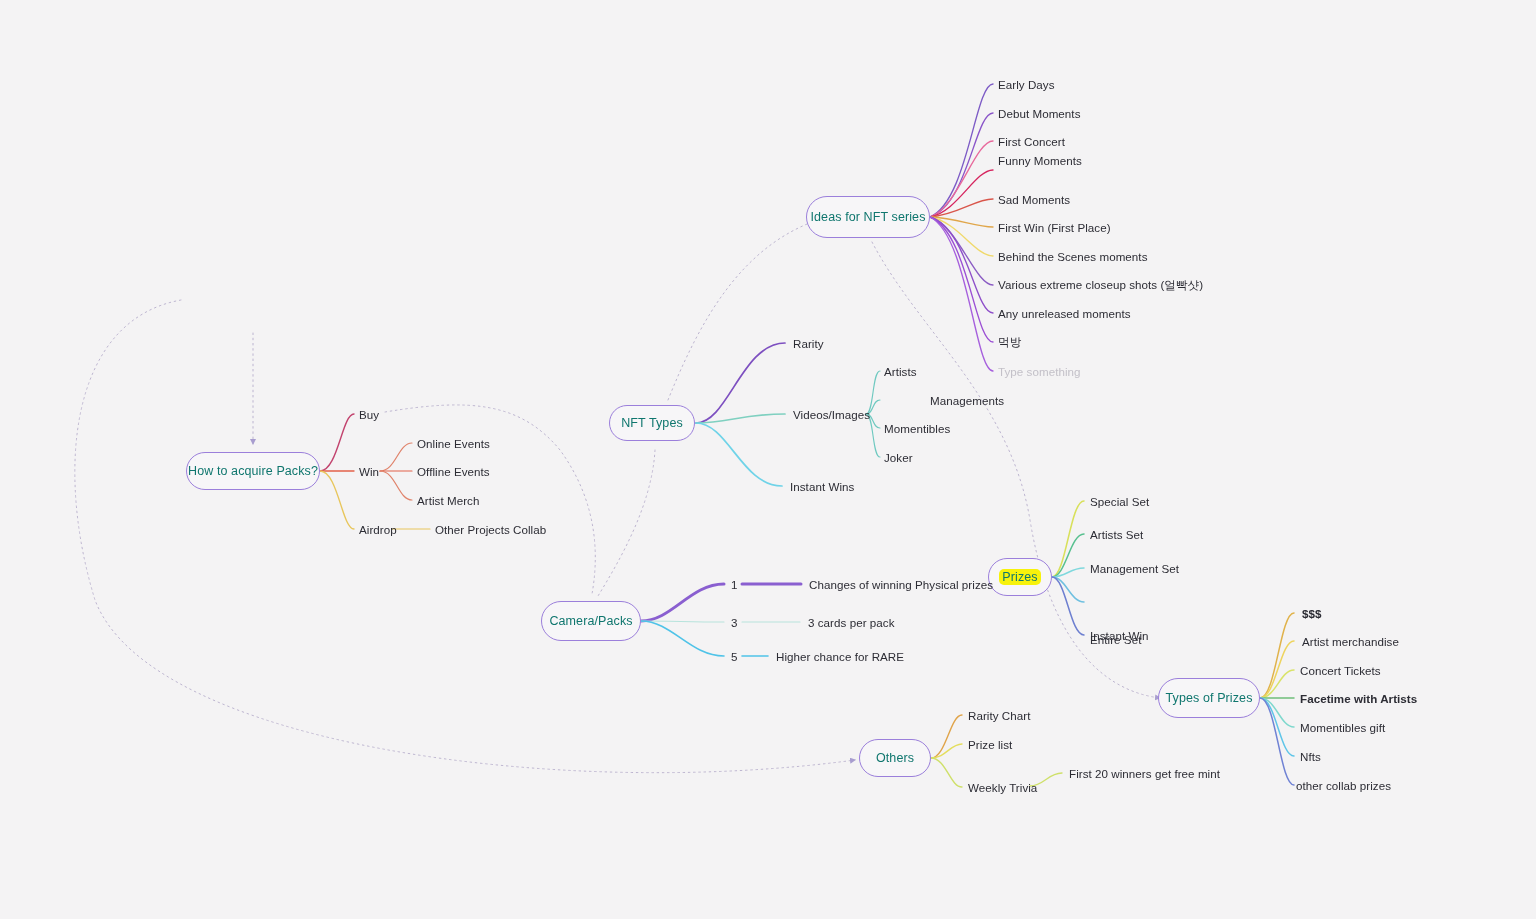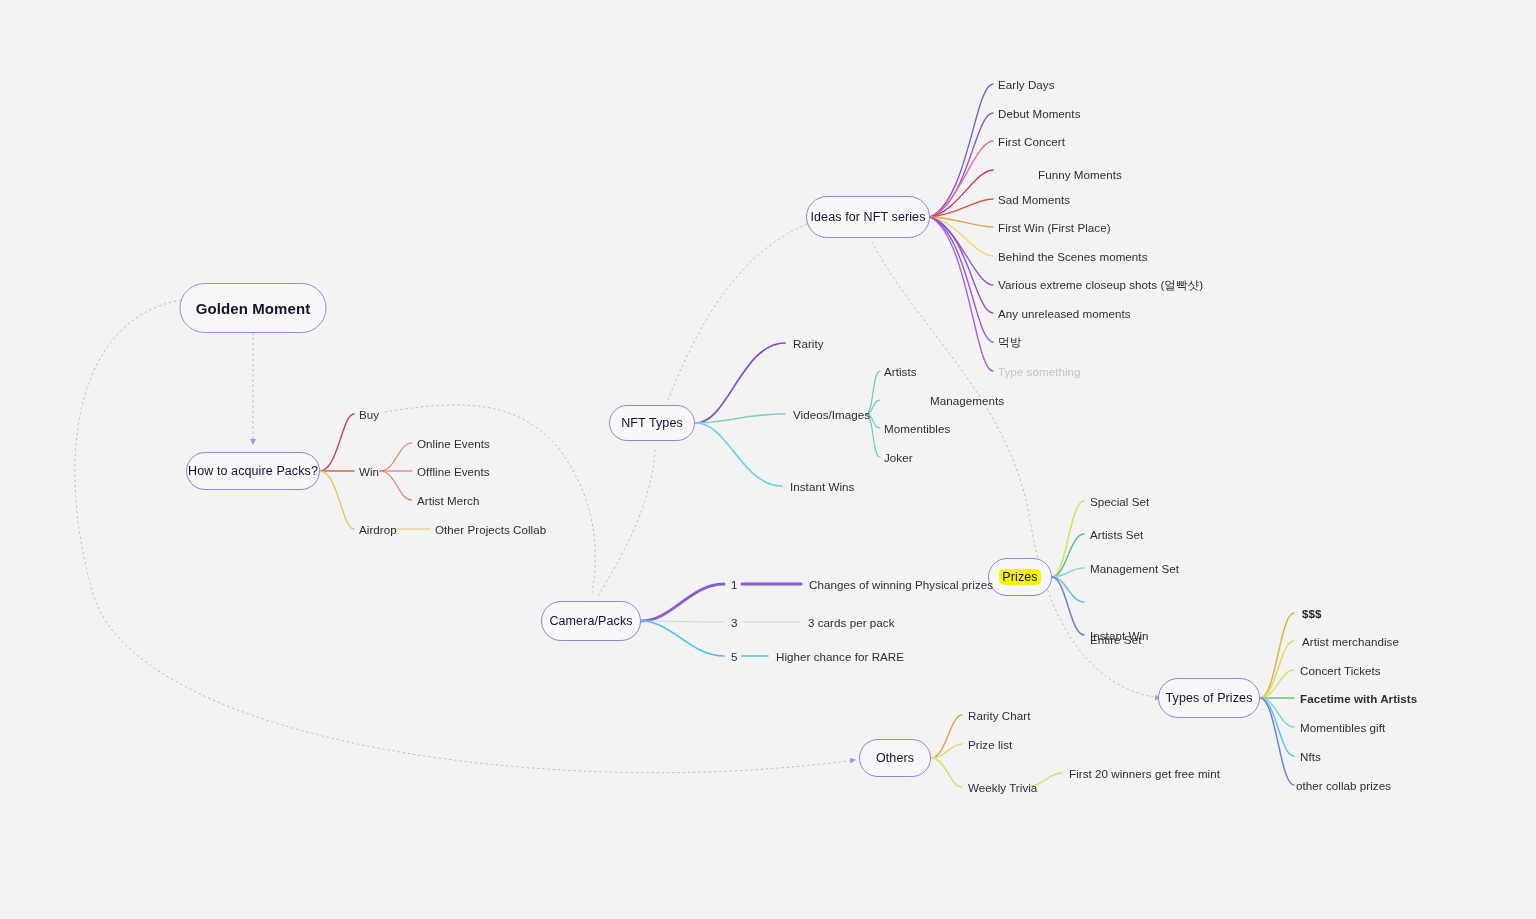--- a/index.html
+++ b/index.html
@@ -15,21 +15,21 @@
   svg.wires{position:absolute;left:0;top:0;width:1536px;height:919px;pointer-events:none;}
 
   
   .node{
     position:absolute;
     box-sizing:border-box;
     background:#f7f6f8;
     border:1.4px solid #9b7fdb;
     border-radius:999px;
     display:flex;align-items:center;justify-content:center;
-    color:#0f172a;
+    color:#0f766e;
     font-size:12.5px;
     letter-spacing:.1px;
     white-space:nowrap;
     padding:0 14px;
     transform:translate(-50%,-50%);
   }
   .node.root{
     font-size:15px;font-weight:bold;
     border-width:1.6px;
     border-color:#a287e2;
@@ -122,23 +122,20 @@
       <path d="M385,412 C470,398 520,402 560,450 C600,505 598,560 592,594"></path>
 
       <path d="M668,400 C700,320 740,250 812,222"></path>
 
       <path d="M655,450 C652,505 620,560 598,596"></path>
 
       <path d="M872,242 C918,330 1010,400 1030,520 C1048,630 1095,690 1160,698" marker-end="url(#arrowP)"></path>
     </g>
   </svg>
 
-  <div class="node root" style="left:253px;top:308px;width:147px;height:50px;">
-    <span>Golden Moment</span>
-  </div>
 
   <div class="node" style="left:253px;top:471px;width:134px;height:38px;">
     <span>How to acquire Packs?</span>
   </div>
 
   <div class="node" style="left:868px;top:217px;width:124px;height:42px;">
     <span>Ideas for NFT series</span>
   </div>
 
   <div class="node" style="left:652px;top:423px;width:86px;height:36px;">
@@ -165,21 +162,21 @@
       <div class="leaf" style="left: 359px; top: 414px;">Buy</div>
       <div class="leaf" style="left: 359px; top: 471px;">Win</div>
       <div class="leaf" style="left: 359px; top: 529px;">Airdrop</div>
       <div class="leaf" style="left: 417px; top: 443px;">Online Events</div>
       <div class="leaf" style="left: 417px; top: 471px;">Offline Events</div>
       <div class="leaf" style="left: 417px; top: 500px;">Artist Merch</div>
       <div class="leaf" style="left: 435px; top: 529px;">Other Projects Collab</div>
       <div class="leaf" style="left: 998px; top: 84px;">Early Days</div>
       <div class="leaf" style="left: 998px; top: 113px;">Debut Moments</div>
       <div class="leaf" style="left: 998px; top: 141px;">First Concert</div>
-      <div class="leaf" style="left: 998px; top: 174px; margin-left: 40px;">Funny Moments</div>
+      <div class="leaf" style="left: 998px; top: 160px;">Funny Moments</div>
       <div class="leaf" style="left: 998px; top: 199px;">Sad Moments</div>
       <div class="leaf" style="left: 998px; top: 227px;">First Win (First Place)</div>
       <div class="leaf" style="left: 998px; top: 256px;">Behind the Scenes moments</div>
       <div class="leaf" style="left: 998px; top: 285px;">Various extreme closeup shots (얼빡샷)</div>
       <div class="leaf" style="left: 998px; top: 313px;">Any unreleased moments</div>
       <div class="leaf" style="left: 998px; top: 342px;">먹방</div>
       <div class="leaf ph" style="left: 998px; top: 371px;">Type something</div>
       <div class="leaf" style="left: 793px; top: 343px;">Rarity</div>
       <div class="leaf" style="left: 793px; top: 414px;">Videos/Images</div>
       <div class="leaf" style="left: 790px; top: 486px;">Instant Wins</div>

